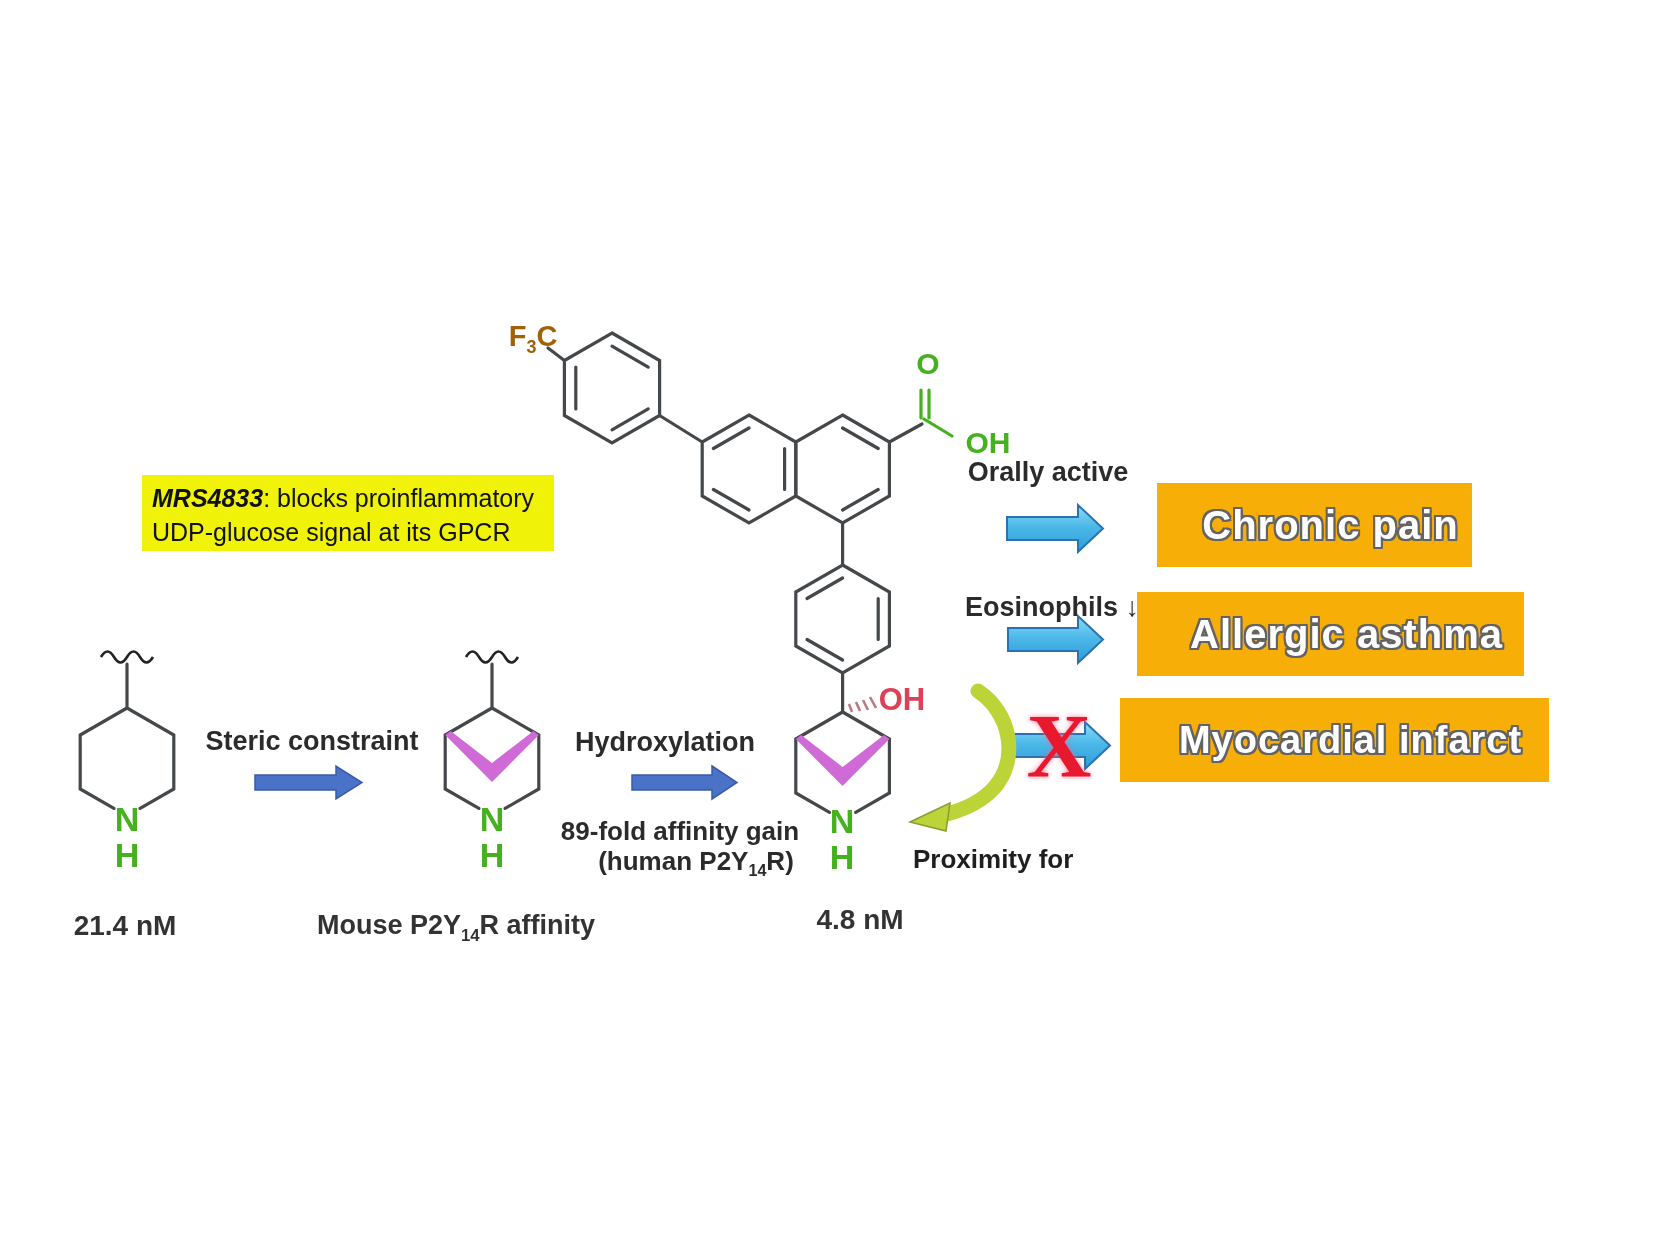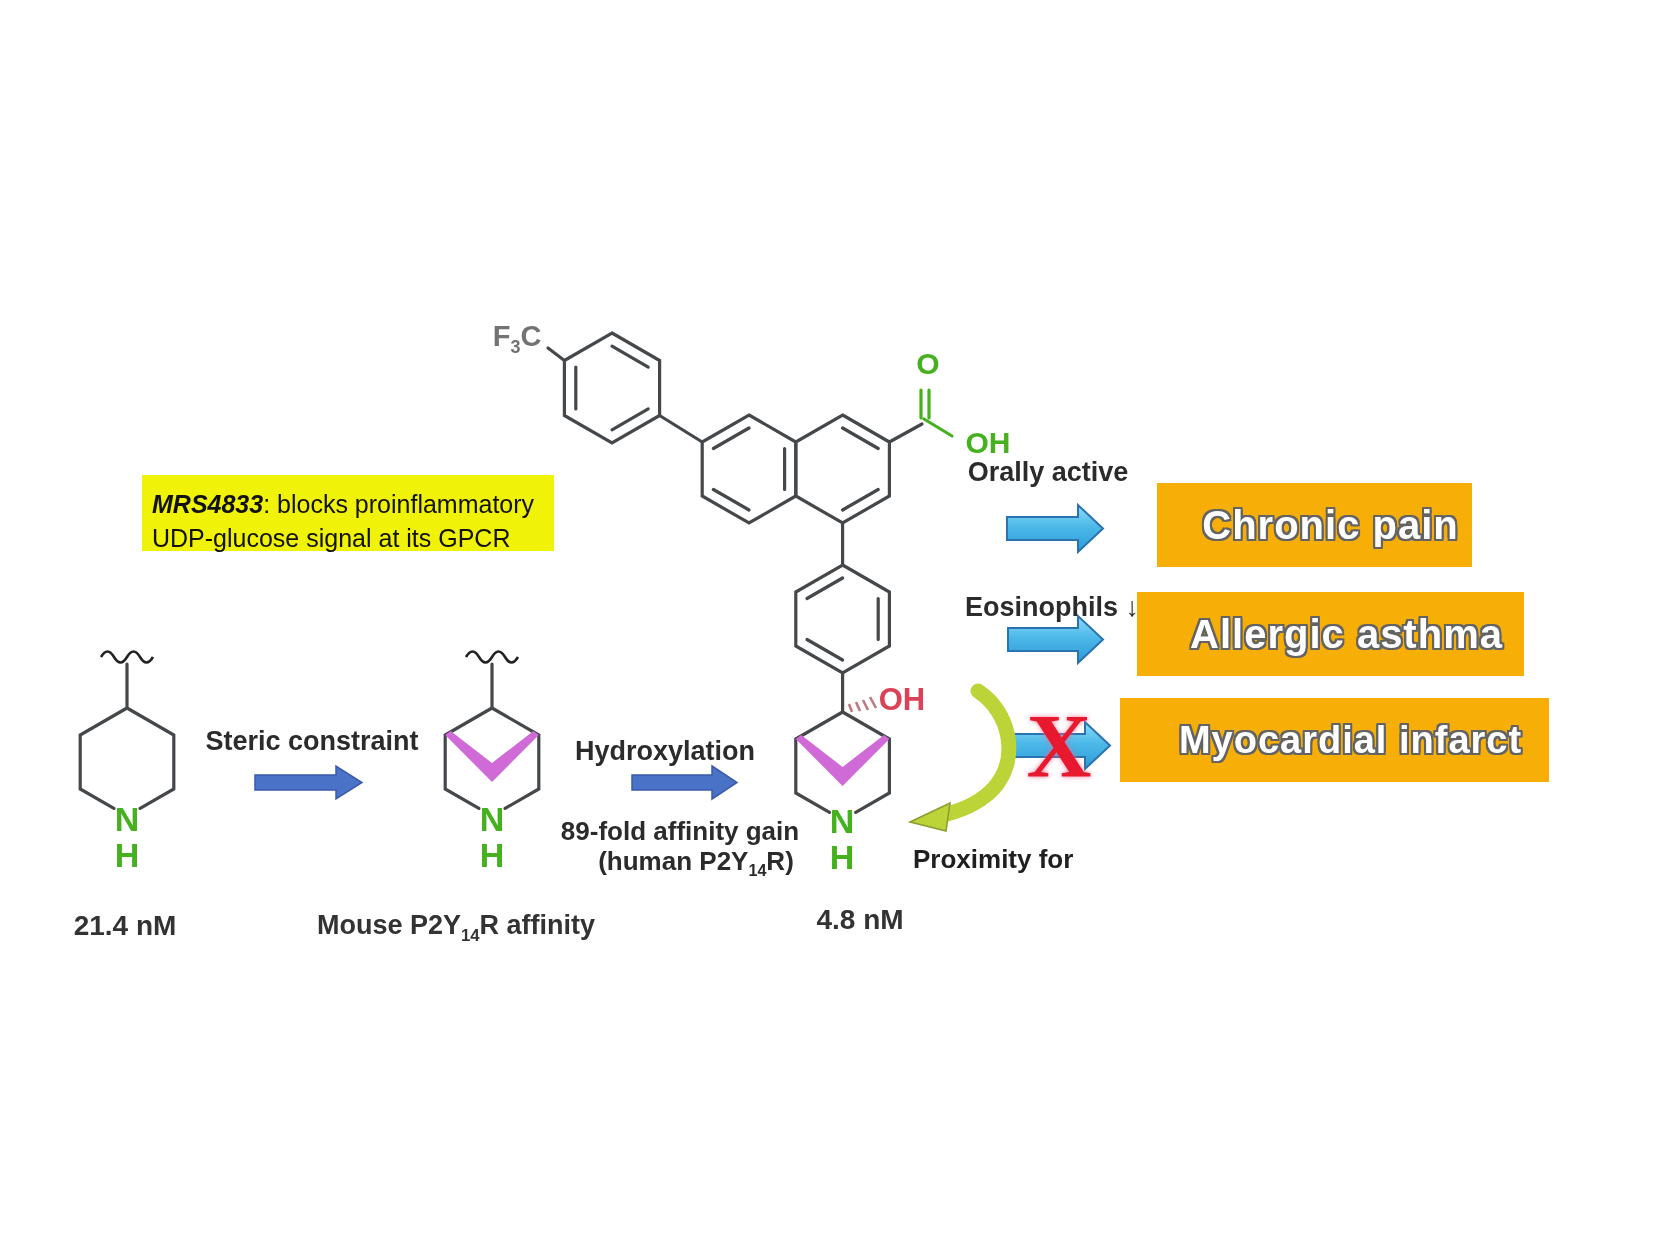--- a/index.html
+++ b/index.html
@@ -8,23 +8,23 @@
   .art{position:absolute;left:0;top:0;}
   .lbl{position:absolute;transform:translate(-50%,-50%);white-space:nowrap;color:#2d2d2d;}
   .lbl-left{position:absolute;transform:translateY(-50%);white-space:nowrap;color:#1f1f1f;}
   .step{font-size:27px;font-weight:600;color:#2b2b2b;}
   .small-note{font-size:26px;font-weight:600;color:#2b2b2b;}
   .val{font-size:28px;font-weight:600;color:#333;}
   .chem{font-weight:700;}
   sub{font-size:0.62em;}
   .green{color:#46b11f;}
   .red{color:#dc4257;}
-  .dark{color:#737373;}
+  .dark{color:#a16207;margin-left:16px;}
   .note-box{position:absolute;left:142px;top:475px;width:412px;height:76px;background:#f0f307;
-            color:#111;font-size:25px;line-height:34px;padding:12px 10px;box-sizing:border-box;}
+            color:#111;font-size:25px;line-height:34px;padding:6px 10px;box-sizing:border-box;}
   .bi{font-style:italic;font-weight:700;}
   .obox{position:absolute;background:#f7af07;display:flex;align-items:center;justify-content:center;
         font-weight:700;color:#ffffff;letter-spacing:1px;
         text-shadow:-2px -2px 0 #636363,2px -2px 0 #636363,-2px 2px 0 #636363,2px 2px 0 #636363,
                     -2px 0 0 #636363,2px 0 0 #636363,0 -2px 0 #636363,0 2px 0 #636363;padding-left:32px;}
   .hb{font-size:26px;font-weight:700;}
   .xmark{position:absolute;transform:translate(-50%,-50%);
          font-family:"Liberation Serif","DejaVu Serif",serif;font-size:90px;font-weight:700;
          color:#e8192e;text-shadow:0 0 5px rgba(247,100,140,0.85);line-height:1;}
   .bond{stroke:#45484b;stroke-width:3.2;stroke-linecap:round;fill:none;}
@@ -112,21 +112,21 @@
   <div class="lbl chem red" style="left:902px;top:700px;font-size:31px;">OH</div>
 
   <div class="lbl chem green" style="left:127px;top:819px;font-size:34px;">N</div>
   <div class="lbl chem green" style="left:127px;top:855px;font-size:34px;">H</div>
   <div class="lbl chem green" style="left:492px;top:819px;font-size:34px;">N</div>
   <div class="lbl chem green" style="left:492px;top:855px;font-size:34px;">H</div>
   <div class="lbl chem green" style="left:842px;top:821px;font-size:34px;">N</div>
   <div class="lbl chem green" style="left:842px;top:857px;font-size:34px;">H</div>
 
   <div class="lbl step" style="left:312px;top:741px;">Steric constraint</div>
-  <div class="lbl step" style="left:665px;top:742px;margin-top:9px;">Hydroxylation</div>
+  <div class="lbl step" style="left:665px;top:742px;">Hydroxylation</div>
   <div class="lbl small-note" style="left:680px;top:831px;">89-fold affinity gain</div>
   <div class="lbl small-note" style="left:696px;top:863px;text-align:right;"><span>(human P2Y</span><sub>14</sub><span>R)</span></div>
 
   <div class="lbl val" style="left:125px;top:926px;">21.4 nM</div>
   <div class="lbl val" style="left:456px;top:928px;font-size:27px;"><span>Mouse P2Y</span><sub>14</sub><span>R affinity</span></div>
   <div class="lbl val" style="left:860px;top:920px;">4.8 nM</div>
 
   <div class="lbl-left hb" style="left:913px;top:859px;">Proximity for</div>
 
   <div class="lbl step" style="left:1048px;top:472px;">Orally active</div>

